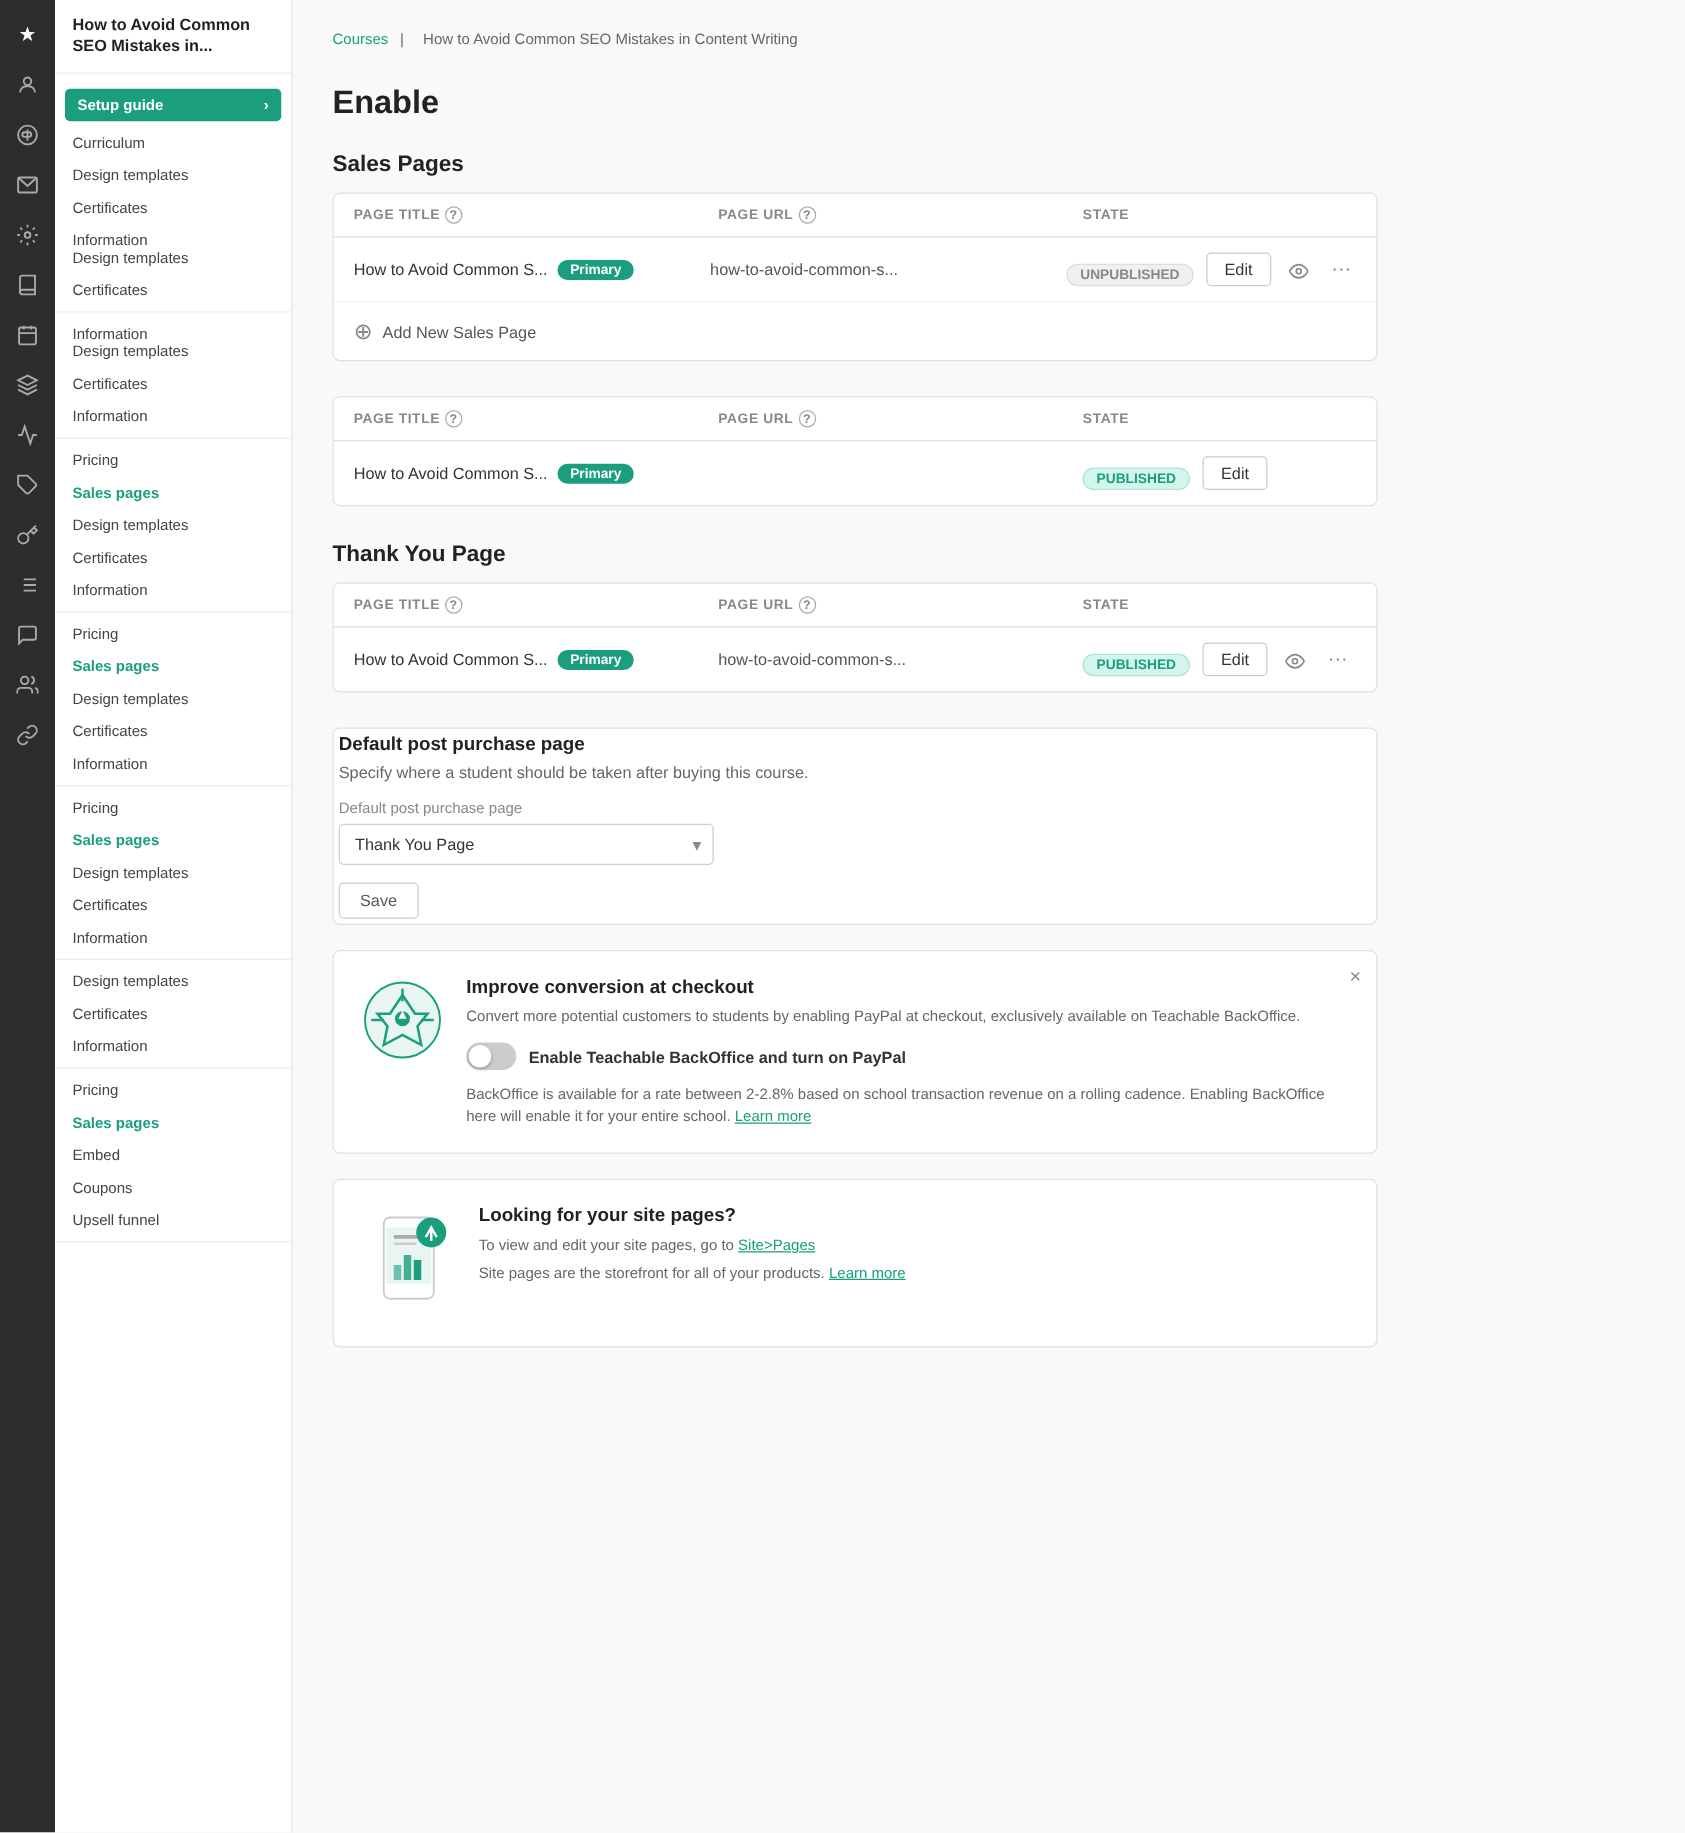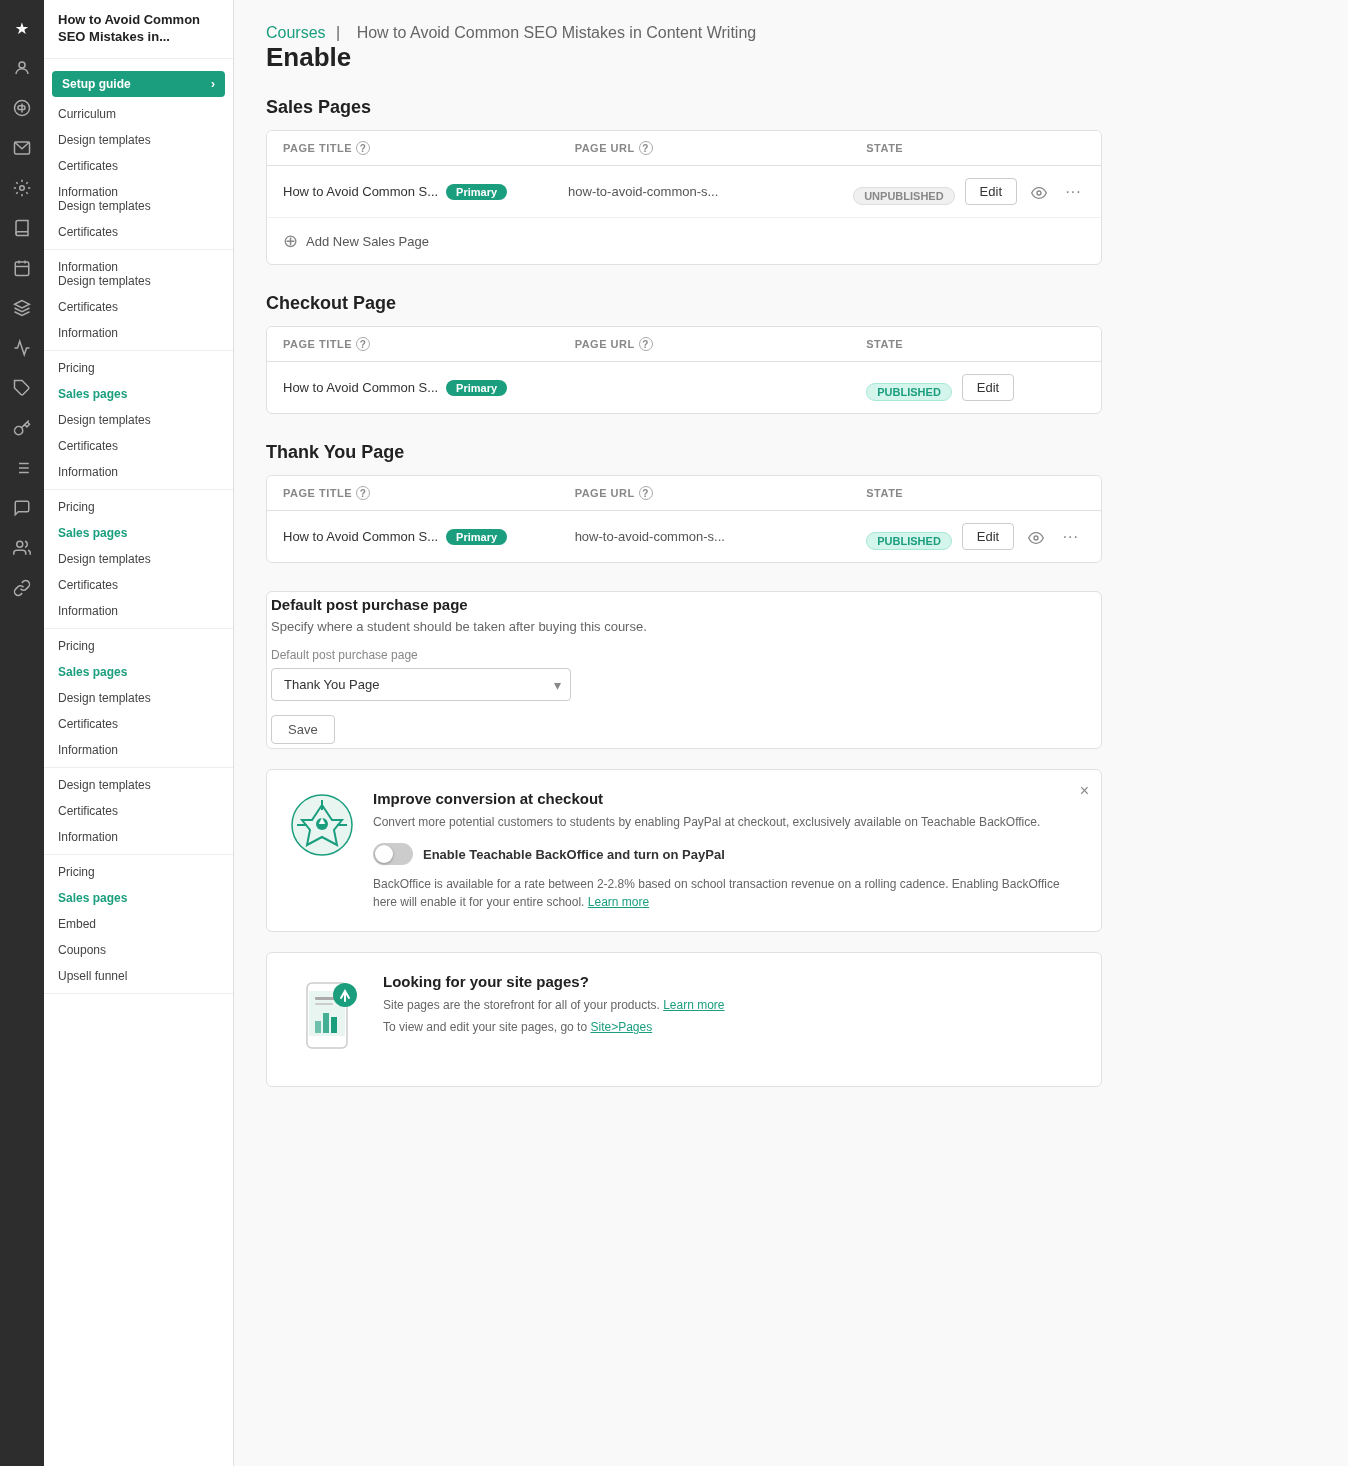--- a/index.html
+++ b/index.html
@@ -75,23 +75,23 @@
     .main {
       flex: 1;
       overflow-y: auto;
       background: #f9f9f9;
     }
     .main-inner {
       padding: 24px 32px;
       max-width: 900px;
     }
     .breadcrumb {
-      font-size: 16px;
+      font-size: 12px;
       color: #666;
-      margin-bottom: 0;
+      margin-bottom: 28px;
     }
     .breadcrumb a { color: #1a9e7e; text-decoration: none; }
     .breadcrumb span { margin: 0 6px; }
     .page-title {
       font-size: 26px;
       font-weight: 600;
       color: #222;
       margin-bottom: 24px;
     }
 
@@ -593,21 +593,20 @@
           </button>
           <button class="icon-btn">···</button>
         </div>
       </div>
       <div class="add-row">
         <span class="add-row-icon">⊕</span>
         <span>Add New Sales Page</span>
       </div>
     </div>
 
-    <h2 class="section-title">Checkout Page</h2>
     <div class="card">
       <div class="table-header">
         <div class="table-header-cell">
           <span>PAGE TITLE</span>
           <span class="info-icon">?</span>
         </div>
         <div class="table-header-cell">
           <span>PAGE URL</span>
           <span class="info-icon">?</span>
         </div>
@@ -719,21 +718,21 @@
           <rect x="28" y="24" width="24" height="3" rx="1" fill="#aaa"></rect>
           <rect x="28" y="30" width="18" height="2" rx="1" fill="#ccc"></rect>
 
           <circle cx="58" cy="22" r="12" fill="#1a9e7e"></circle>
           <path d="M54 25 L58 18 L62 25 M58 18 L58 28" stroke="white" stroke-width="2" fill="none" stroke-linecap="round"></path>
         </svg>
       </div>
       <div class="site-pages-content">
         <div class="site-pages-title">Looking for your site pages?</div>
         <div class="site-pages-desc">
+          To view and edit your site pages, go to <a href="#">Site&gt;Pages</a>
+        </div>
+        <div class="site-pages-desc">
           Site pages are the storefront for all of your products. <a href="#">Learn more</a>
         </div>
-        <div class="site-pages-desc">
-          To view and edit your site pages, go to <a href="#">Site&gt;Pages</a>
-        </div>
       </div>
     </div>
   </div>
 </div>
 
 </body></html>

